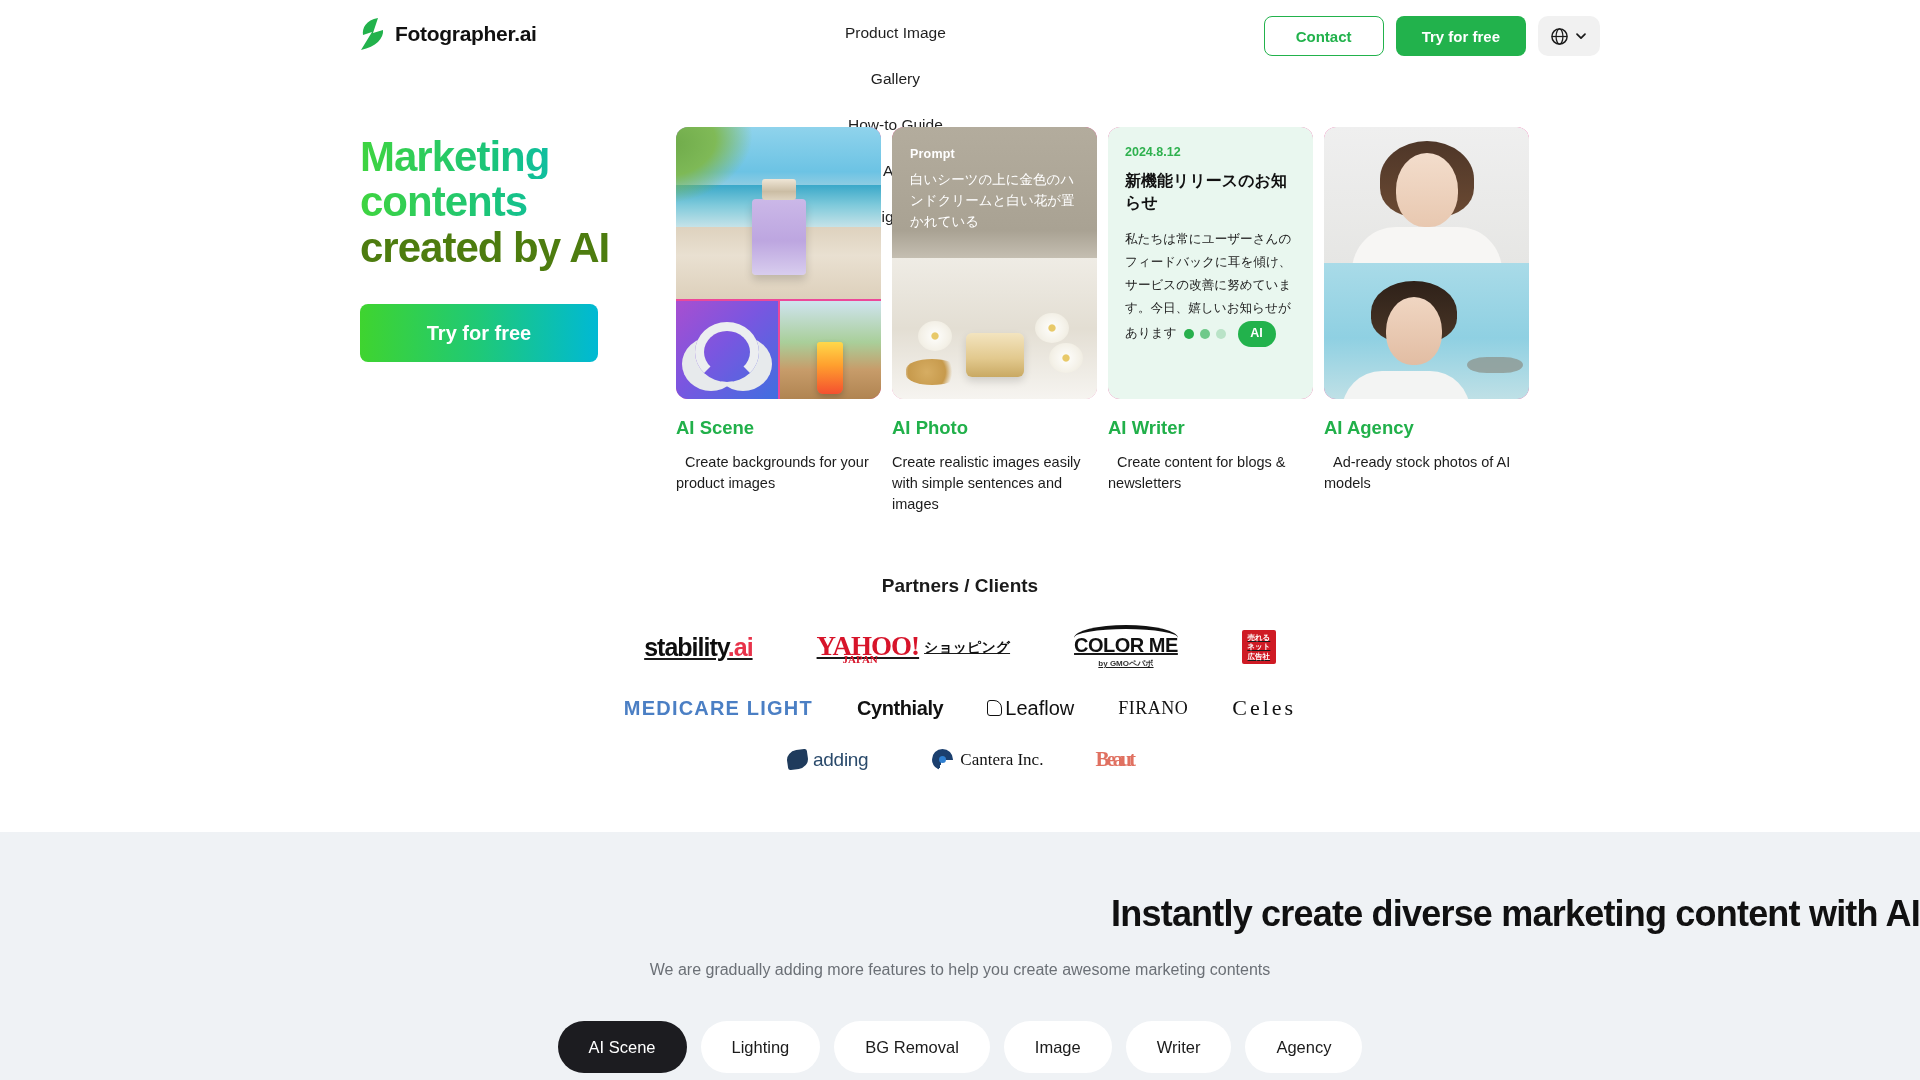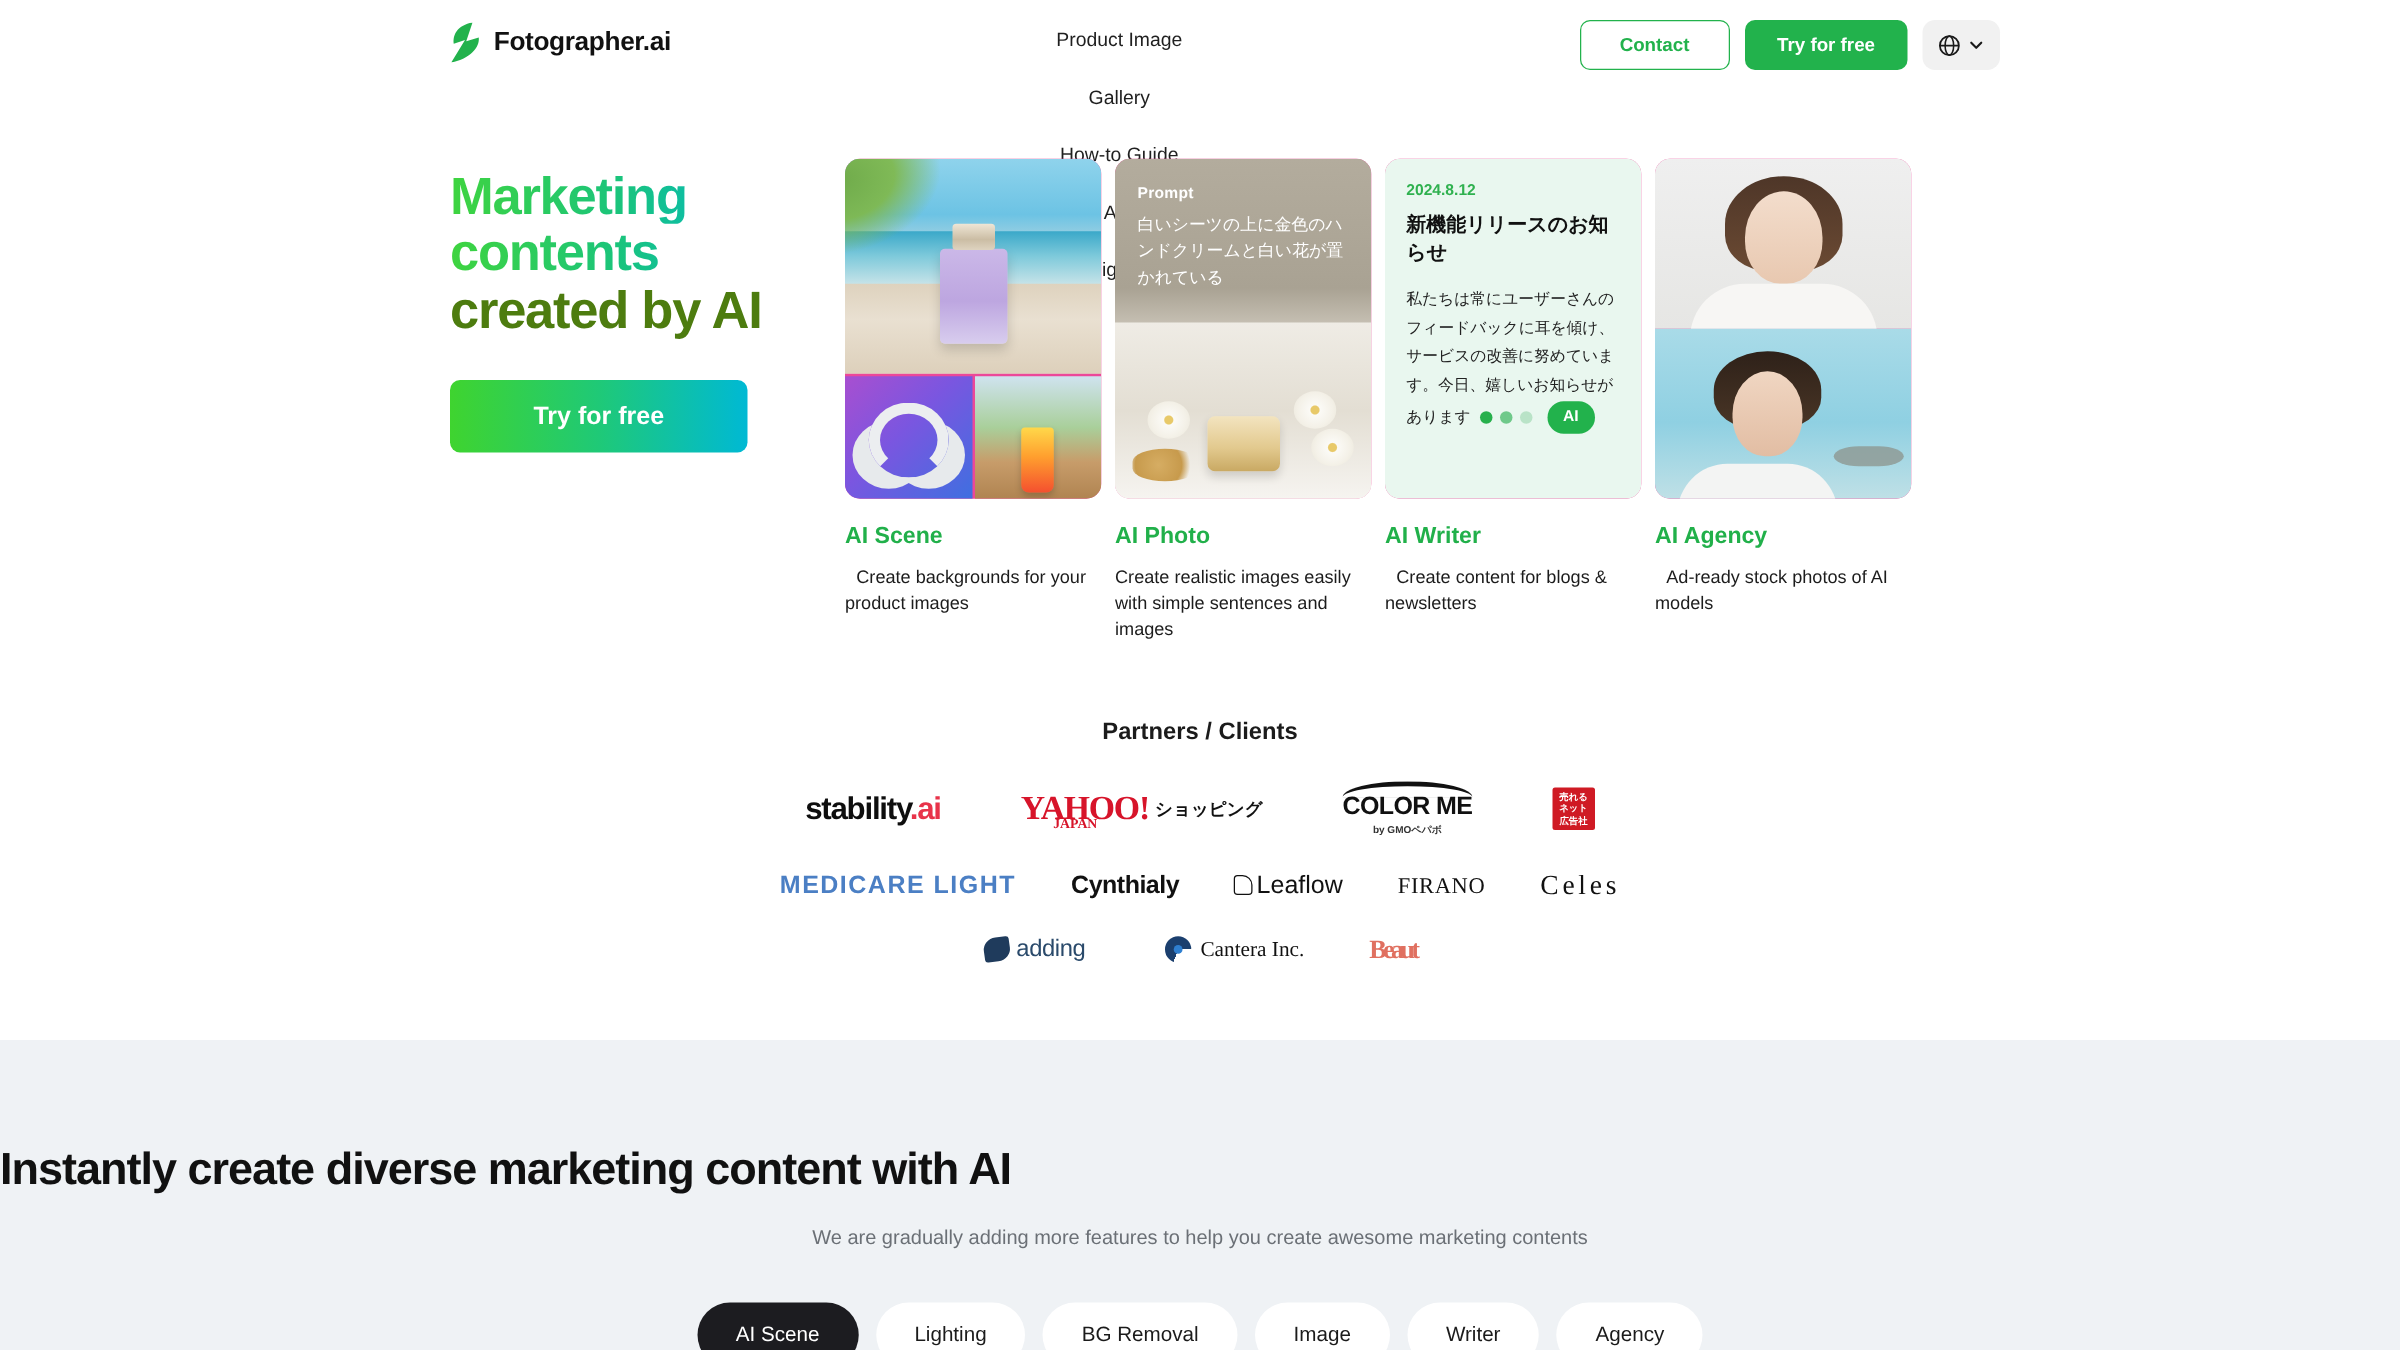--- a/index.html
+++ b/index.html
@@ -173,21 +173,21 @@
     background: linear-gradient(180deg,#2e2119 0%, #4a3626 100%); }
   .body-b { position:absolute; left:40%; bottom:-14px; transform:translateX(-50%);
     width:128px; height:42px; border-radius:40px 40px 0 0; background:#f3f4f3; }
   .rock { position:absolute; right:6px; bottom:26px; width:56px; height:16px;
     border-radius:50%/70%; background:#8a8f86; opacity:.7; }
 
   
   .partners { position:absolute; top:575px; left:0; right:0; text-align:center; }
   .partners-title { font-size:19px; font-weight:700; color:#1b1b1b; }
   .logo-row { display:flex; align-items:center; justify-content:center; gap:58px; }
-  .logo-row.r1 { margin-top:28px; gap:64px; }
+  .logo-row.r1 { margin-top:28px; gap:64px;text-decoration:underline; }
   .logo-row.r2 { margin-top:26px; gap:44px; }
   .logo-row.r3 { margin-top:26px; gap:52px; }
 
   .lg-stability { font-size:25px; font-weight:700; letter-spacing:-1px; color:#0e0e0e; }
   .lg-stability .acc { color:#e8334a; }
   .lg-yahoo { display:flex; align-items:flex-end; gap:5px; }
   .yahoo-main { position:relative; font-size:27px; font-weight:700; color:#d7142a;
     font-family:"Liberation Serif", serif; letter-spacing:-1px; line-height:.95; }
   .yahoo-jp { position:absolute; left:26px; top:20px; font-size:11px; font-weight:700;
     color:#d7142a; font-family:"Liberation Serif", serif; letter-spacing:0; }
@@ -218,21 +218,21 @@
     background: conic-gradient(from 200deg, #1b3f6e 0deg 250deg, #ffffff 250deg 360deg);
     position:relative; }
   .ct-mark::after { content:""; position:absolute; left:7px; top:7px; width:7px; height:7px;
     border-radius:50%; background:#2f7fd0; }
   .ct-text { font-size:17px; color:#111; font-family:"Liberation Serif", serif; }
   .lg-beaut { font-size:21px; font-weight:700; color:#e07060;
     letter-spacing:-3px; font-family:"Liberation Serif", serif; }
 
   
   .lower { position:absolute; top:832px; left:0; right:0; bottom:0; background:#eff2f5; }
-  .lower-title { margin-top:82px; text-align:left; font-size:36px; font-weight:800;
+  .lower-title { margin-top:61px; text-align:right; font-size:36px; font-weight:800;
     letter-spacing:-.8px; color:#111; }
   .lower-sub { margin-top:26px; text-align:center; font-size:16px; color:#6b7076; }
   .tabs { margin-top:42px; display:flex; justify-content:center; gap:14px; }
   .tab { height:52px; padding:0 31px; border-radius:26px; background:#fff; border:none;
     font-size:16.5px; color:#1b1b1b; display:flex; align-items:center; cursor:pointer; }
   .tab.active { background:#1c1c20; color:#fff; }
 </style>
 </head>
 <body>
 

